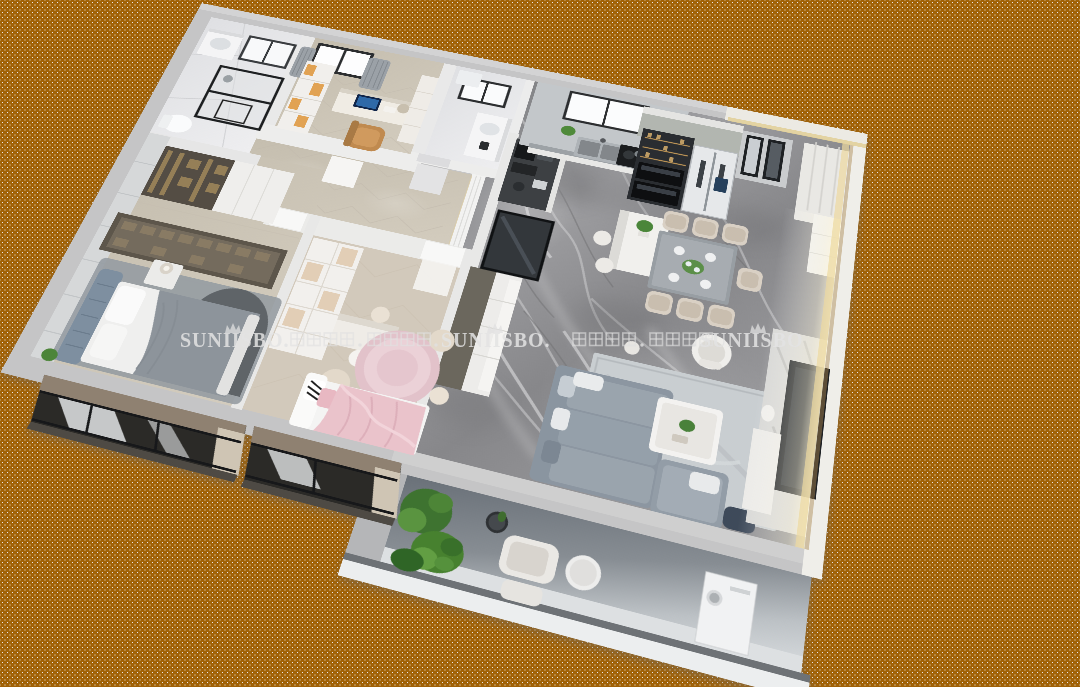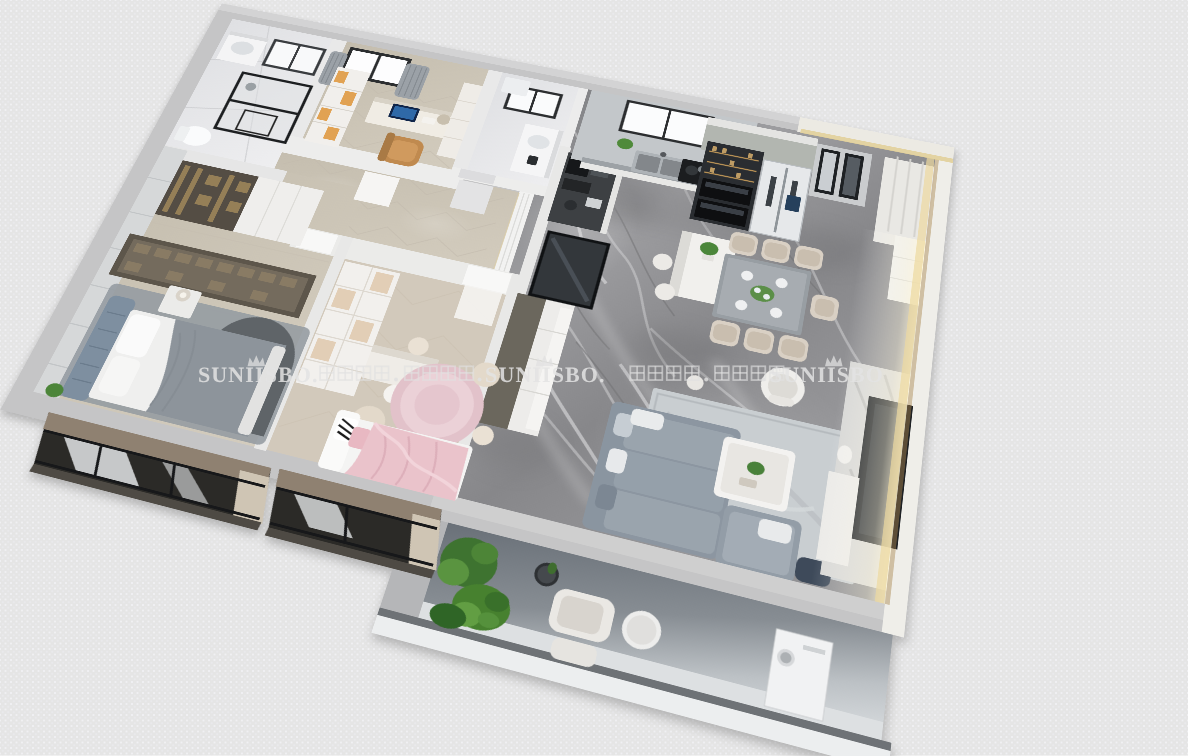--- a/index.html
+++ b/index.html
@@ -1,16 +1,16 @@
 <!DOCTYPE html>
 <html><head>
 <meta charset="utf-8">
 <style>
 html,body{margin:0;padding:0;background:#fff;}
-#stage{position:relative;width:1080px;height:687px;overflow:hidden;background:#e5e5e5;
+#stage{position:relative;width:1080px;height:687px;overflow:hidden;background:#a16207;
  font-family:"Liberation Sans",sans-serif;}
 #dots{position:absolute;inset:0;
  background-image:radial-gradient(circle,#e9e9ec 0.65px,transparent 0.85px),radial-gradient(circle,#f0f0f3 0.65px,transparent 0.85px);
  background-size:5px 5px,5px 5px;background-position:0 0,2.5px 2.5px;}
 #plan{position:absolute;left:0;top:0;width:1250px;height:800px;transform-origin:0 0;
  transform:matrix3d(0.472282448,0.095175370,0,-6.441335442e-05, -0.245094029,0.361425391,0,-2.358208455e-04, 0,0,1,0, 205.0,7.0,0,1);
  filter:drop-shadow(3px 7px 7px rgba(105,105,105,0.42));}
 #wmsvg{position:absolute;left:0;top:0;z-index:5;}
 </style>
 </head>

